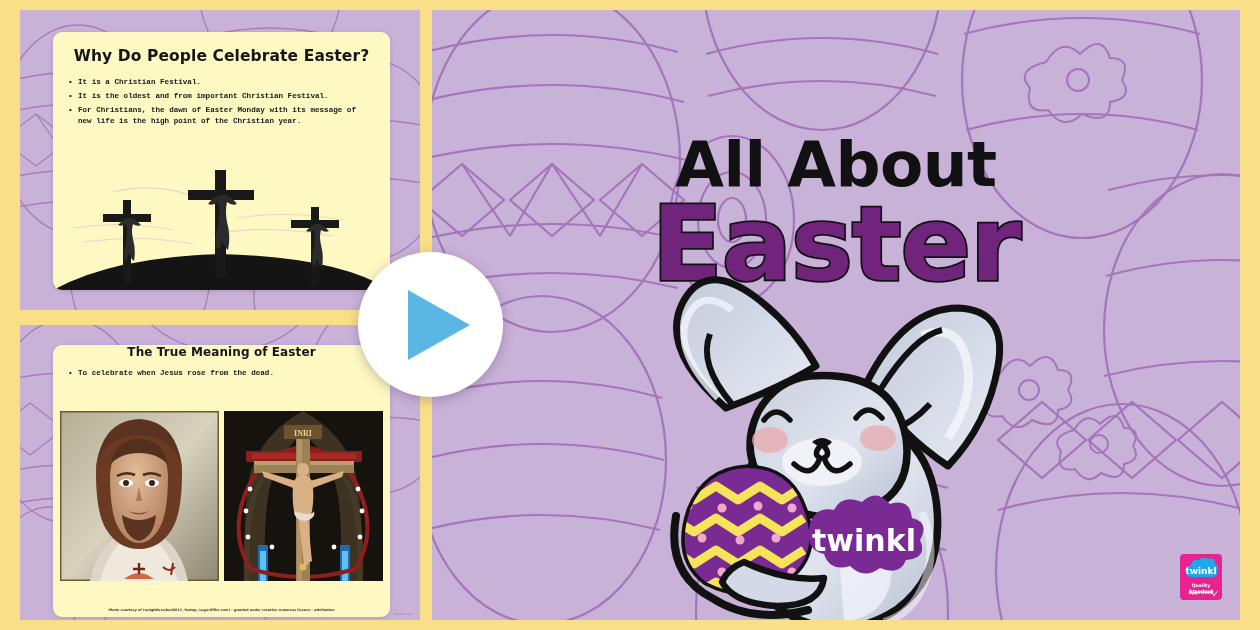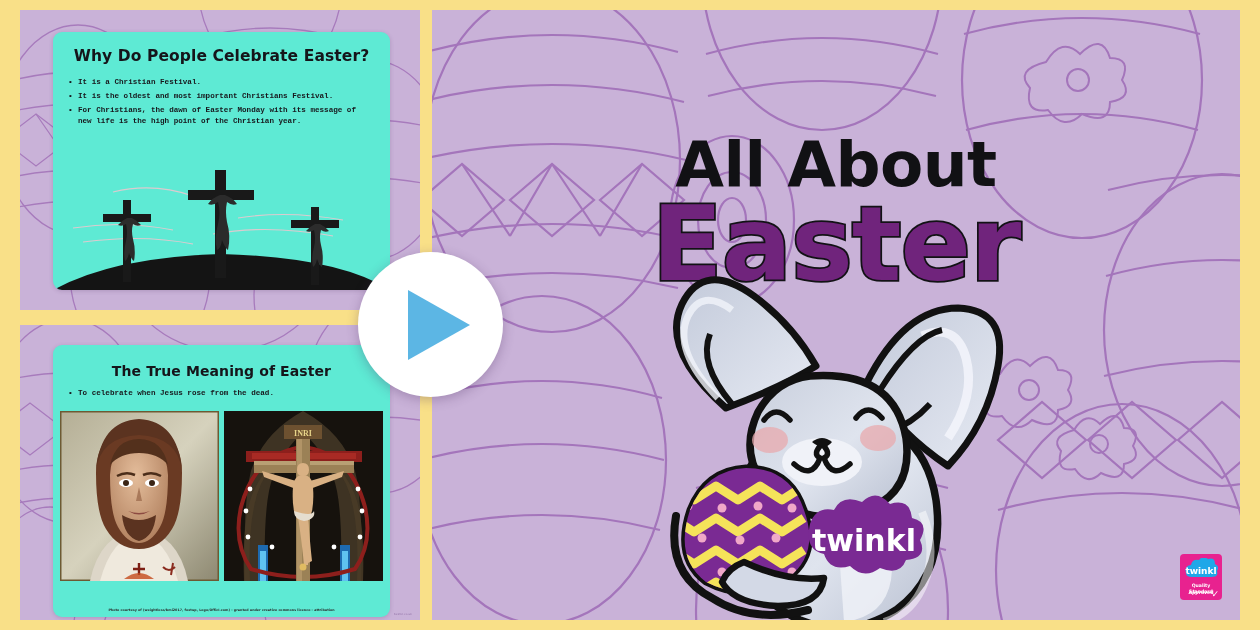--- a/index.html
+++ b/index.html
@@ -23,36 +23,36 @@
     overflow: hidden;
   }
   #thumb-1 { top: 0; height: 300px; }
   #thumb-2 { top: 315px; height: 295px; }
 
   .egg-bg { position: absolute; inset: 0; overflow: hidden; }
   .egg-bg svg { position: absolute; }
 
   .card {
     position: absolute;
-    background: #5eead4;
+    background: #fef9c3;
     border-radius: 9px;
     box-shadow: 0 1px 4px rgba(80,50,100,.22);
     overflow: hidden;
   }
   #card-1 { left: 33px; top: 22px; width: 337px; height: 258px; }
   #card-2 { left: 33px; top: 20px; width: 337px; height: 272px; }
 
   .slide-title {
     text-align: center;
     color: #15151a;
     font-weight: bold;
     letter-spacing: .1px;
   }
   #card-1 .slide-title { font-size: 15.5px; margin-top: 15px; }
-  #card-2 .slide-title { font-size: 14px; margin-top: 18px; }
+  #card-2 .slide-title { font-size: 12px; }
 
   ul.bullets { list-style: none; margin: 12px 0 0 14px; font-family: Liberation Mono, monospace; }
   ul.bullets li {
     position: relative;
     font-size: 7.6px;
     line-height: 11.4px;
     color: #17171c;
     font-weight: bold;
     padding-left: 11px;
     margin-bottom: 2.6px;
@@ -202,21 +202,21 @@
           <ellipse cx="300" cy="285" rx="66" ry="88"></ellipse>
           <path d="M235 262 Q300 244 365 262"></path>
         </g>
       </svg>
     </div>
 
     <div class="card" id="card-1">
       <div class="slide-title">Why Do People Celebrate Easter?</div>
       <ul class="bullets">
         <li>It is a Christian Festival.</li>
-        <li>It is the oldest and most important Christians Festival.</li>
+        <li>It is the oldest and from important Christian Festival.</li>
         <li>For Christians, the dawn of Easter Monday with its message of new life is the high point of the Christian year.</li>
       </ul>
 
       <svg id="crosses" viewBox="0 0 337 128">
         <g fill="none" stroke="#f2c6ce" stroke-width="1.1" opacity=".85">
           <path d="M20 66 Q70 58 120 68"></path>
           <path d="M160 72 Q215 62 280 74"></path>
           <path d="M30 80 Q90 72 140 82"></path>
           <path d="M185 56 Q235 48 290 58"></path>
           <path d="M60 30 Q100 20 140 34"></path>

